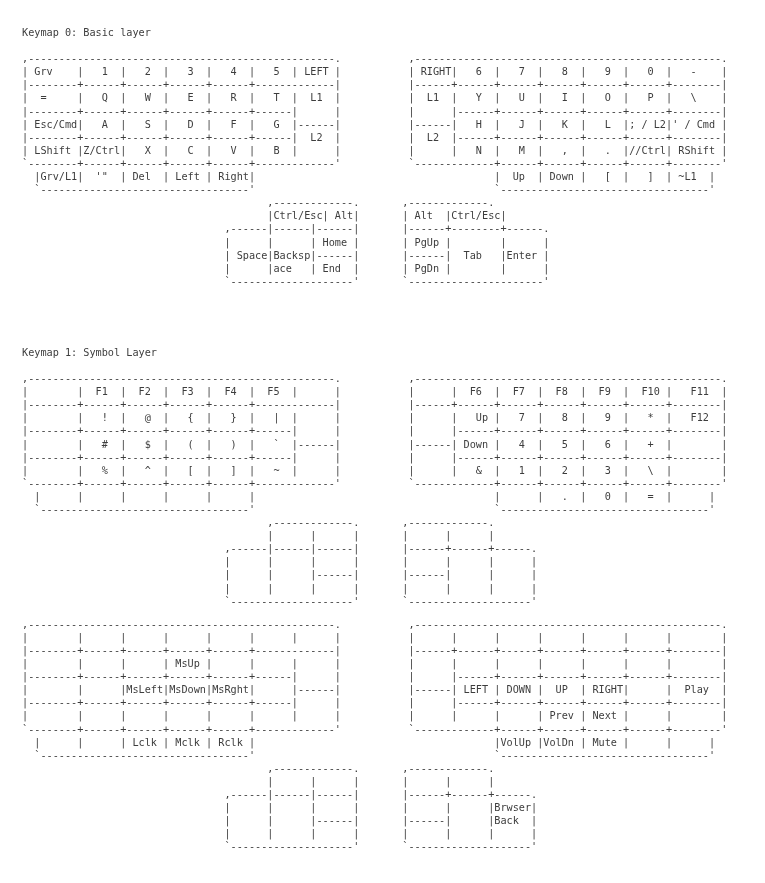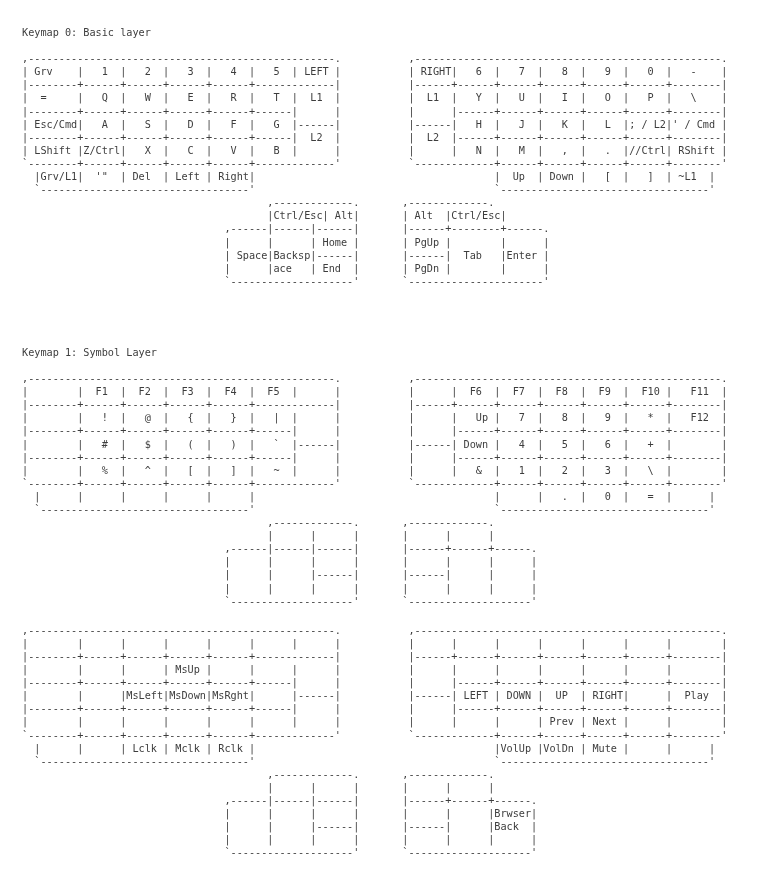--- a/index.html
+++ b/index.html
@@ -21,21 +21,21 @@
   }
   pre {
     margin: 0;
     font: inherit;
     white-space: pre;
   }
   .keymap-title {
     margin: 0 0 13.1px 0;
   }
   .keymap-section.gap-large { margin-bottom: 58px; }
-  .keymap-section.gap-small { margin-bottom: 16px; }
+  .keymap-section.gap-small { margin-bottom: 10px; }
 </style>
 </head>
 <body style="background: rgb(255, 255, 255);">
 
 <main class="keymap-document" style="color: rgb(61, 61, 61);">
 
   <section class="keymap-section gap-large">
     <pre class="keymap-title">Keymap 0: Basic layer</pre>
     <pre class="keymap-art">,--------------------------------------------------.           ,--------------------------------------------------.
 | Grv    |   1  |   2  |   3  |   4  |   5  | LEFT |           | RIGHT|   6  |   7  |   8  |   9  |   0  |   -    |

